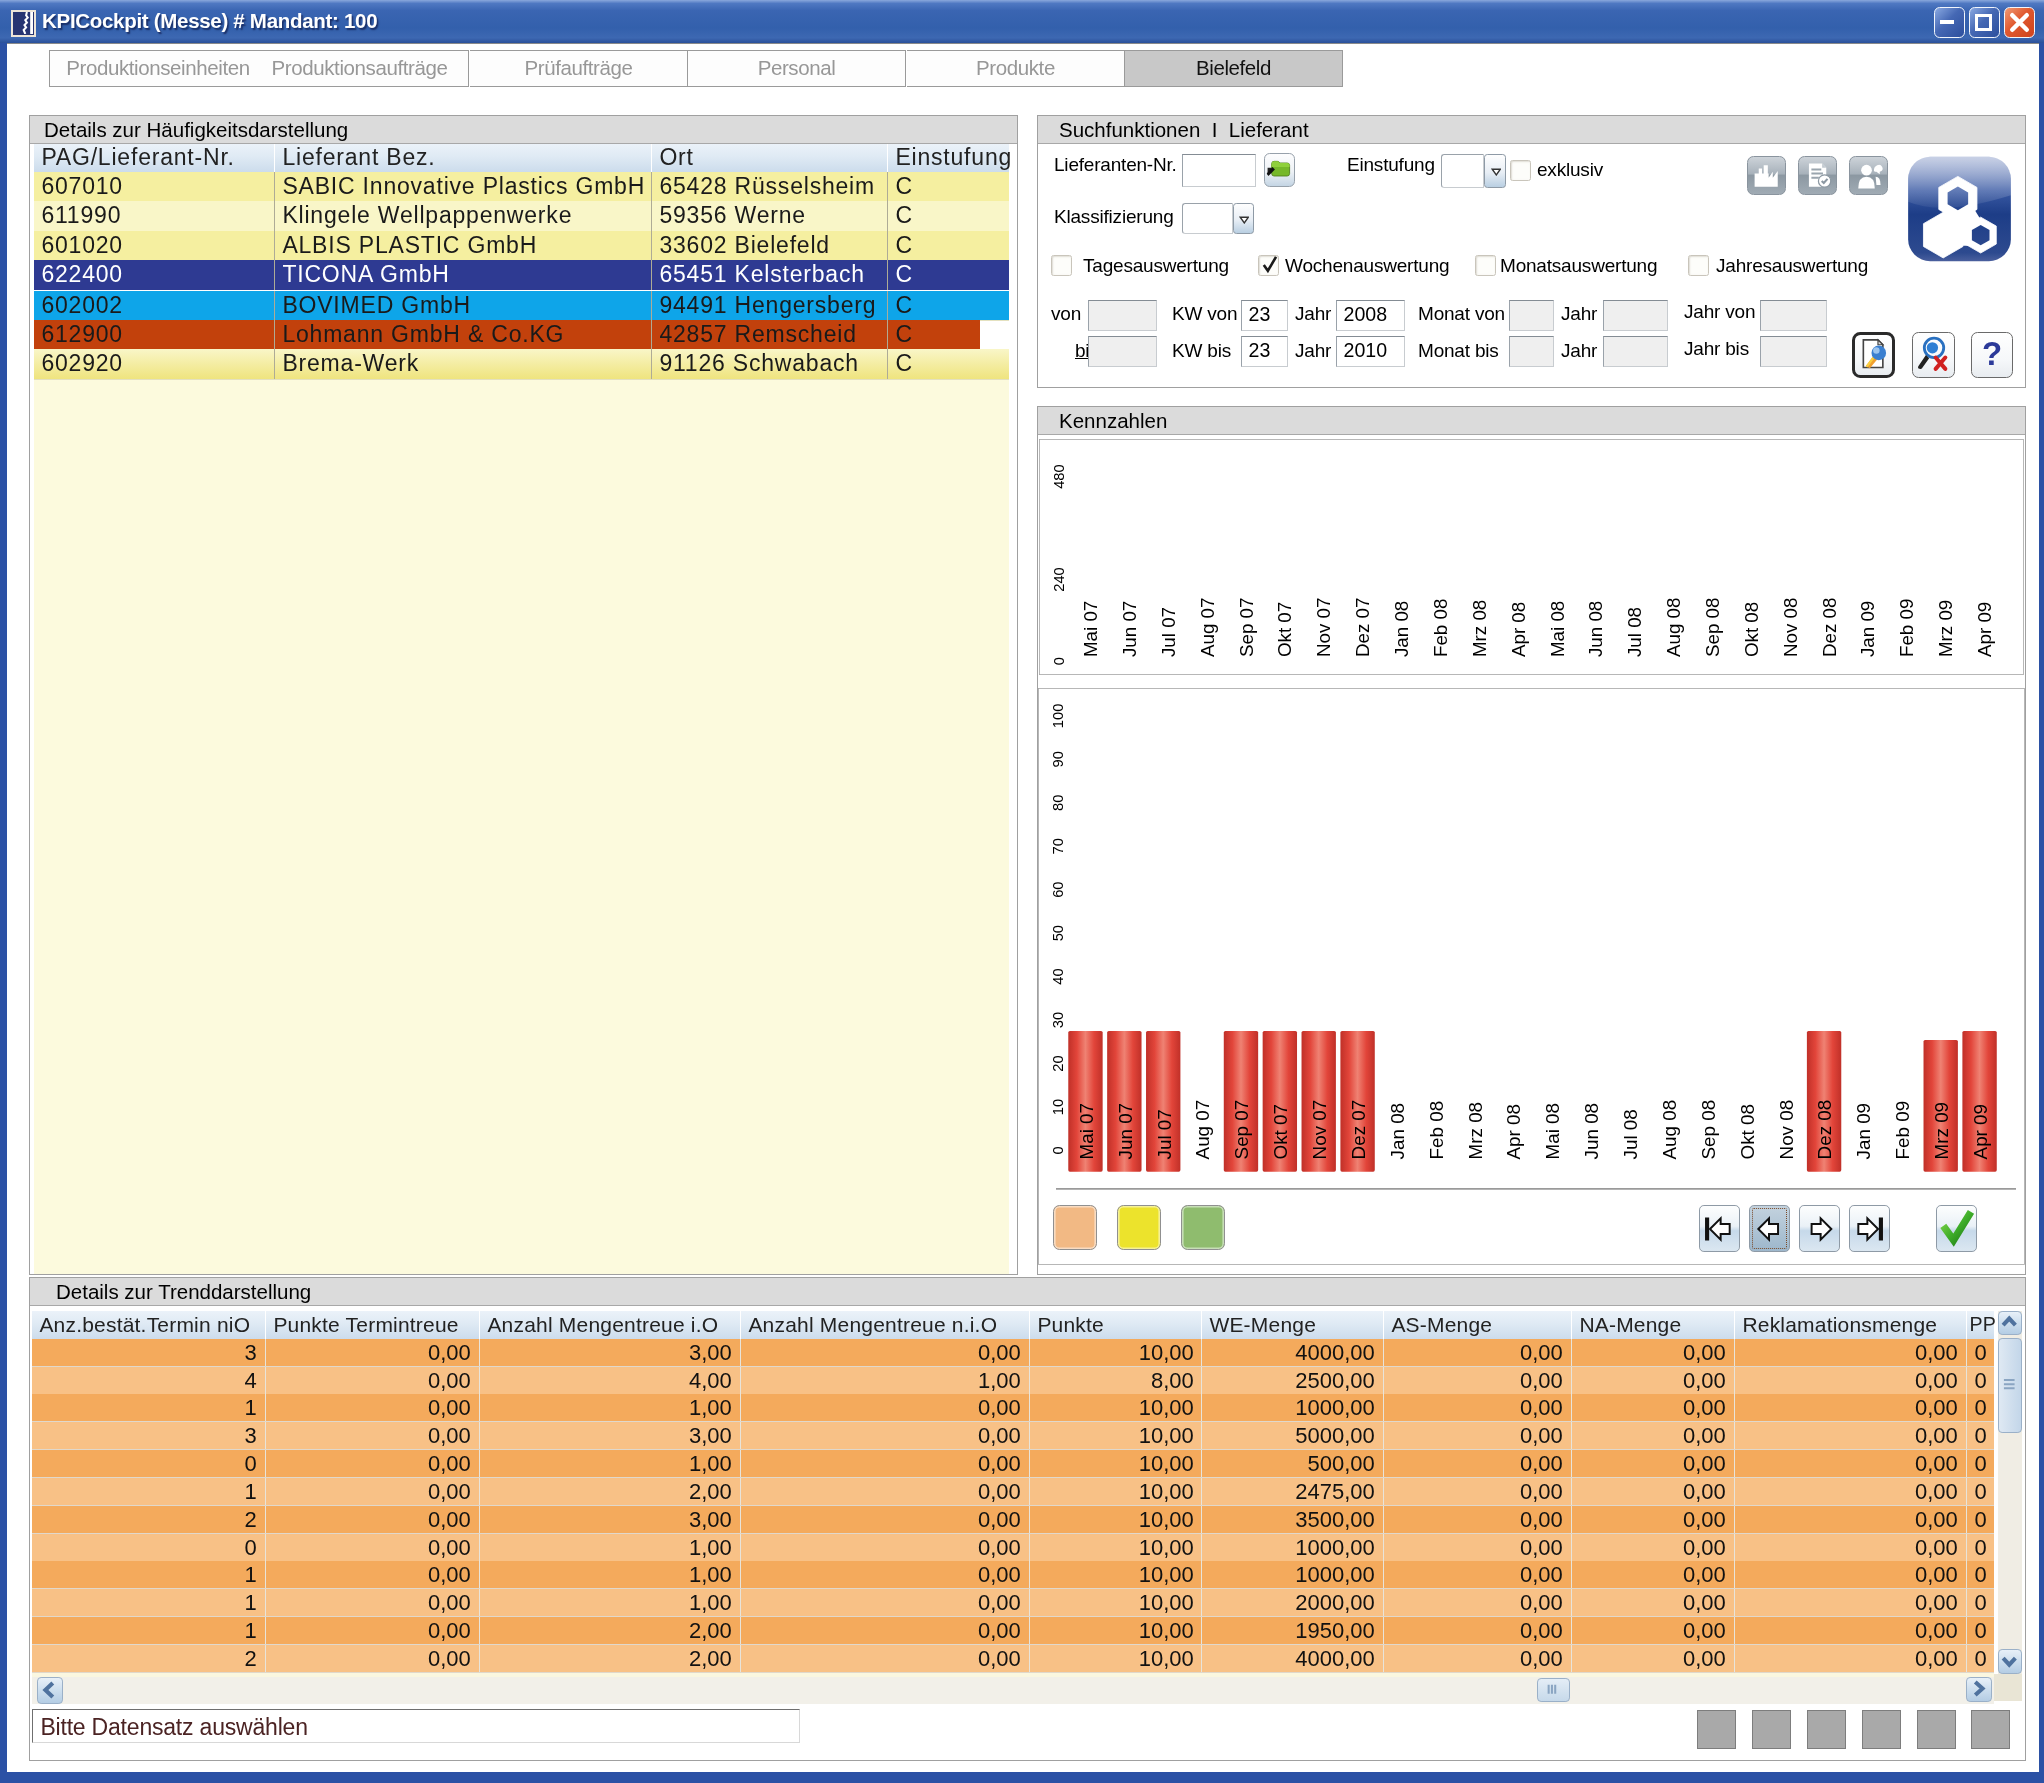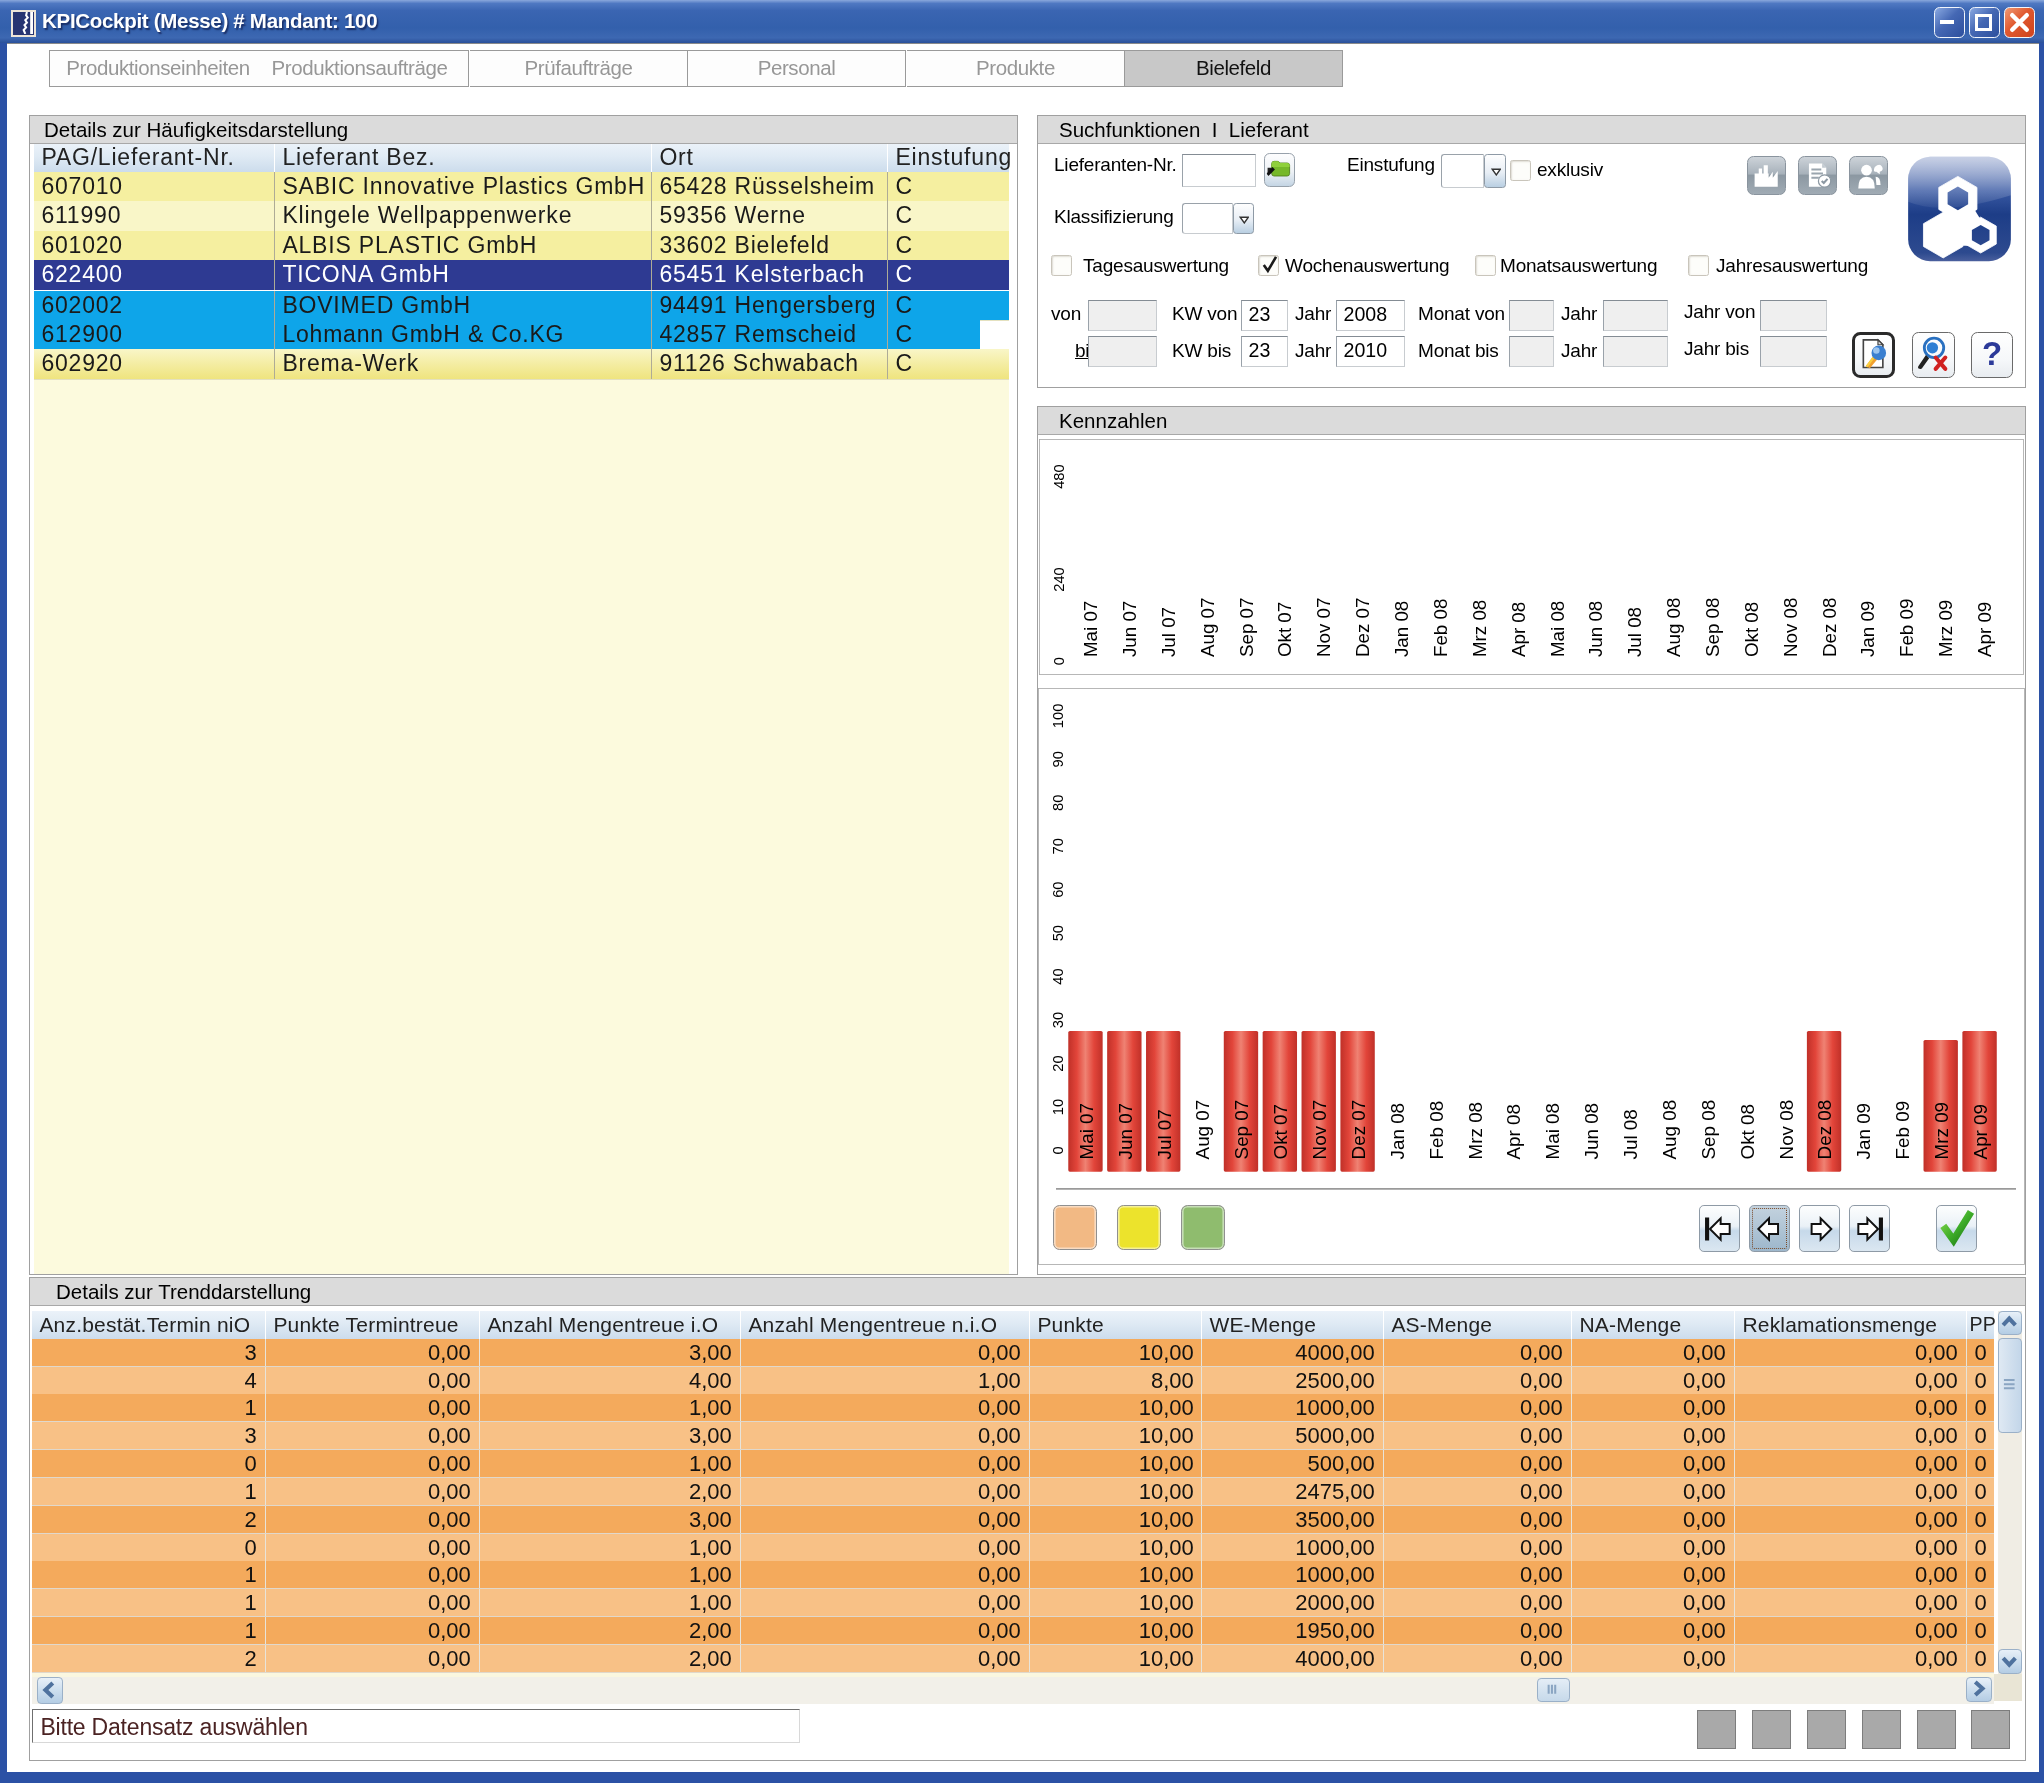--- a/index.html
+++ b/index.html
@@ -98,21 +98,21 @@
 <div class="tcell" style="left:853px;width:123px;">C</div>
 </div>
 <div class="abs" style="left:34px;top:291px;width:975px;height:0.8px;background:#e4e1bf;"></div>
 <div class="trow" style="left:34px;top:291px;width:975px;height:29.5px;background:#0ea5e9;">
 <div class="tcell" style="left:0px;width:240px;">602002</div>
 <div class="tcell" style="left:240px;width:377px;">BOVIMED GmbH</div>
 <div class="tcell" style="left:617px;width:236px;">94491 Hengersberg</div>
 <div class="tcell" style="left:853px;width:123px;">C</div>
 </div>
 <div class="abs" style="left:34px;top:320px;width:975px;height:0.8px;background:#e4e1bf;"></div>
-<div class="trow" style="left:34px;top:320px;width:946px;height:29.5px;background:#0ea5e9;">
+<div class="trow" style="left:34px;top:320px;width:946px;height:29.5px;background:#c2410c;">
 <div class="tcell" style="left:0px;width:240px;">612900</div>
 <div class="tcell" style="left:240px;width:377px;">Lohmann GmbH &amp; Co.KG</div>
 <div class="tcell" style="left:617px;width:236px;">42857 Remscheid</div>
 <div class="tcell" style="left:853px;width:123px;">C</div>
 </div>
 <div class="abs" style="left:34px;top:349px;width:975px;height:0.8px;background:#e4e1bf;"></div>
 <div class="trow" style="left:34px;top:349px;width:975px;height:29.5px;background:linear-gradient(180deg,#f9f6c8 0%,#efe47e 100%);">
 <div class="tcell" style="left:0px;width:240px;">602920</div>
 <div class="tcell" style="left:240px;width:377px;">Brema-Werk</div>
 <div class="tcell" style="left:617px;width:236px;">91126 Schwabach</div>

